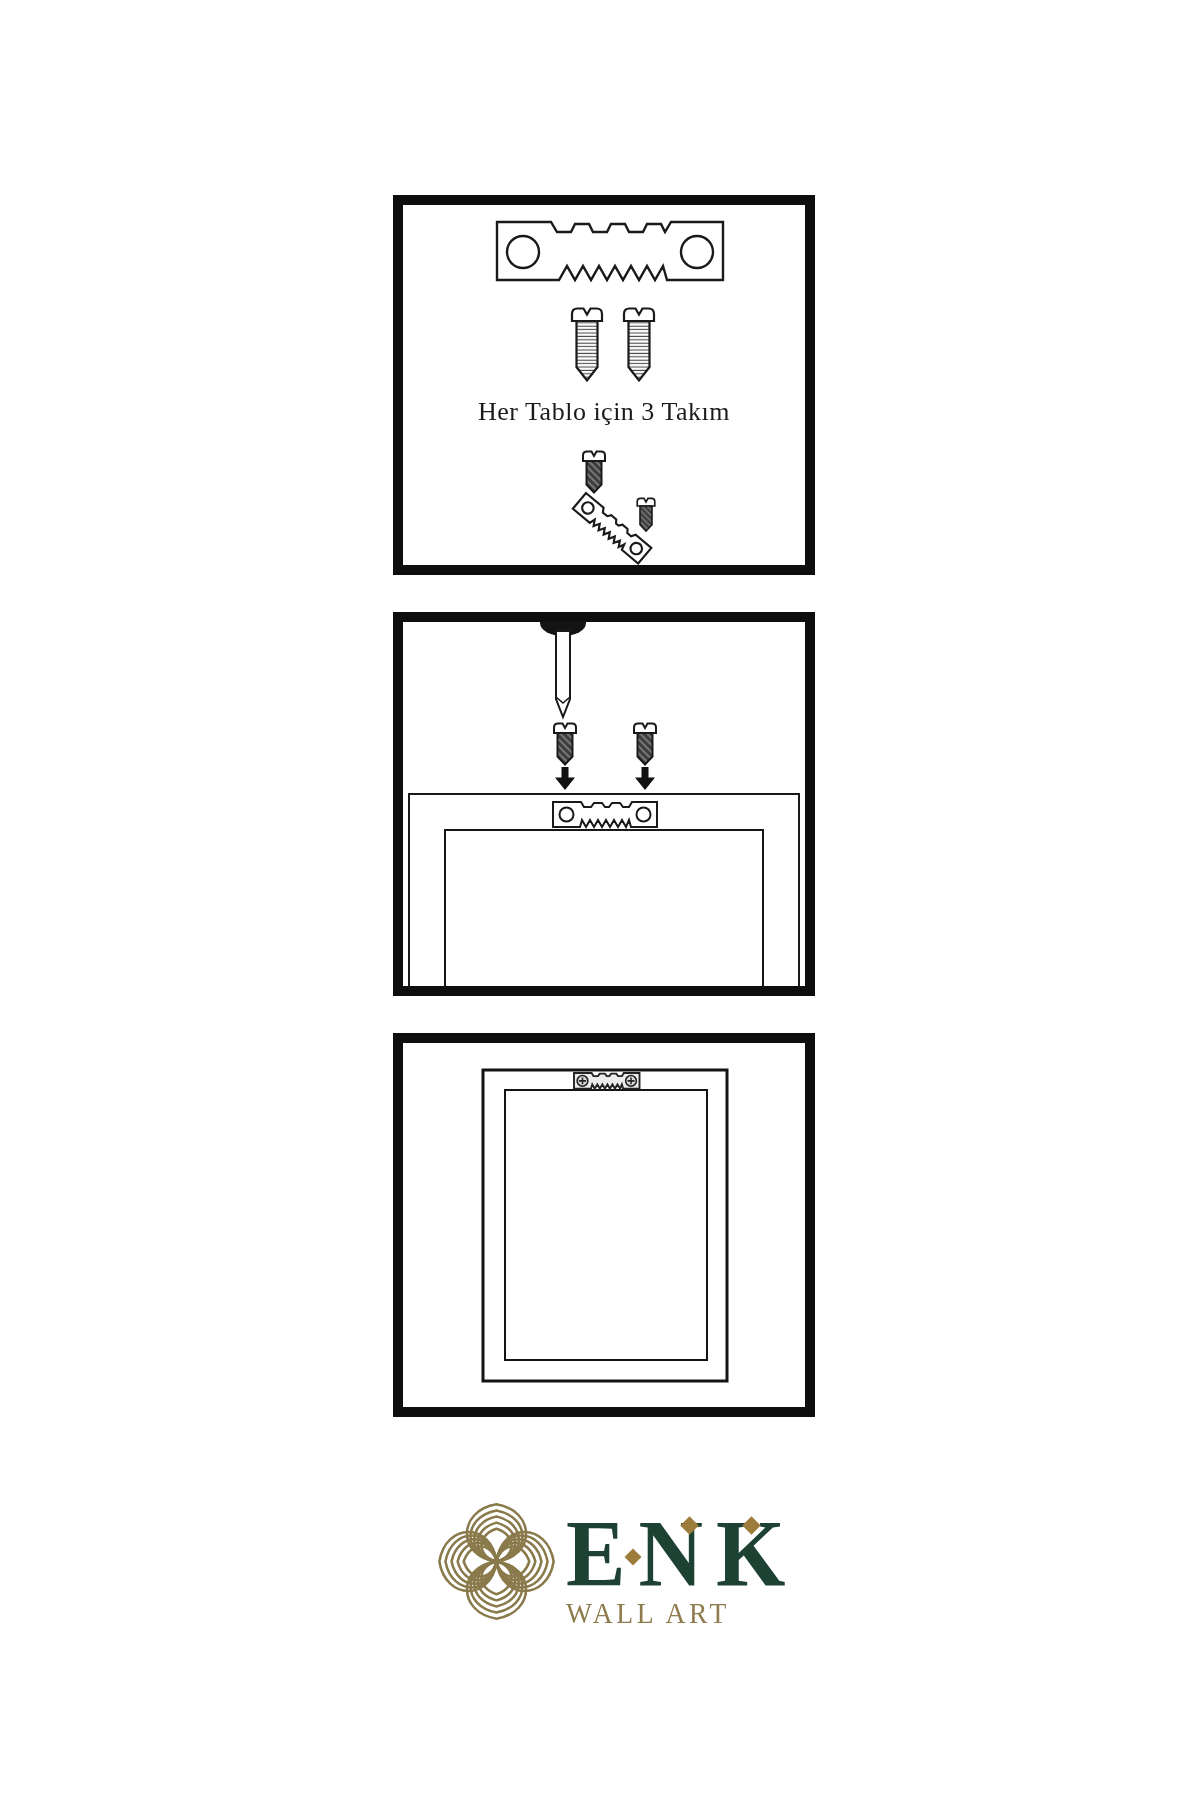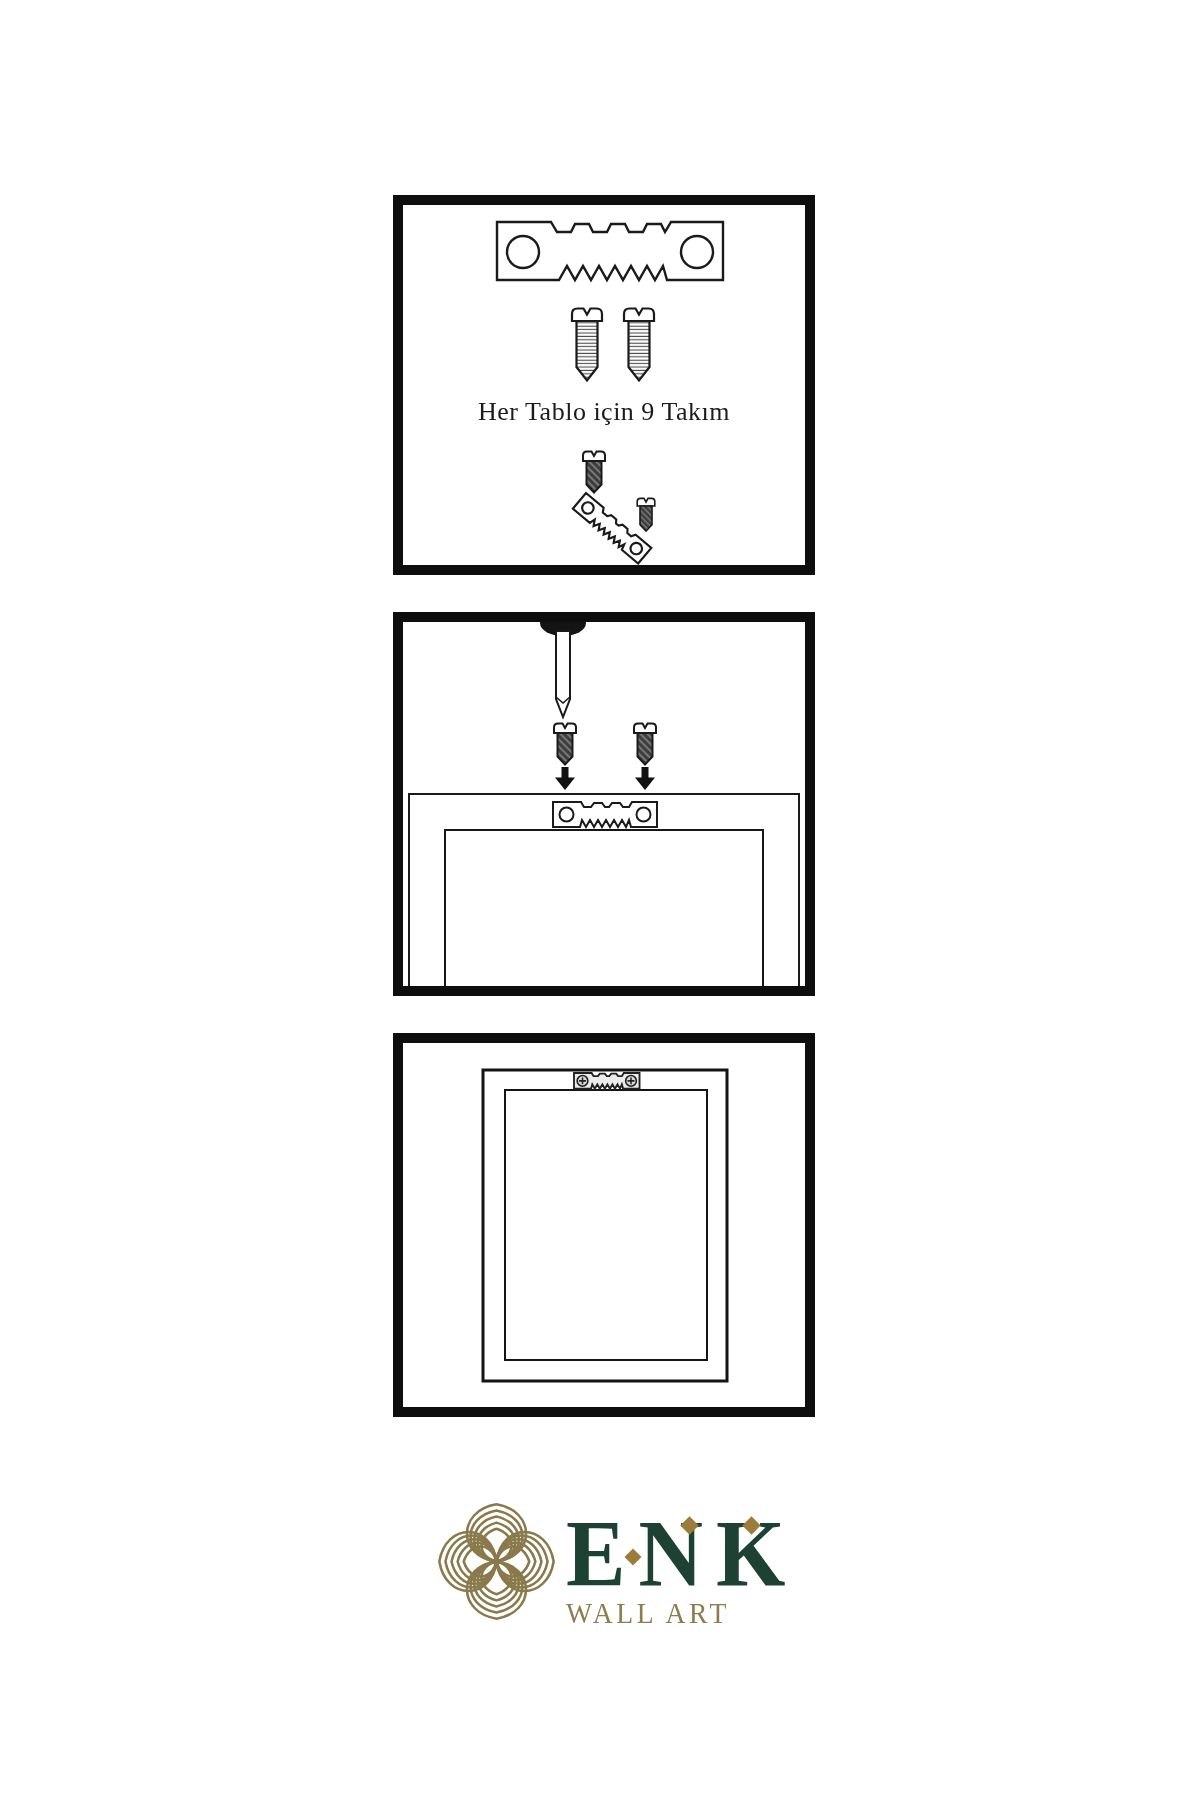--- a/index.html
+++ b/index.html
@@ -77,21 +77,21 @@
     <use href="#screwL" transform="translate(236,103)"></use>
     <g>
       <g transform="translate(183,288) rotate(40) scale(0.82)">
         <use href="#hsp" fill="#ffffff" stroke="#1a1a1a" stroke-width="2.6"></use>
         <use href="#hsc" fill="#ffffff" stroke="#1a1a1a" stroke-width="2.6"></use>
       </g>
       <use href="#screwD" transform="translate(191,246)"></use>
       <use href="#screwD" transform="translate(243,293) scale(0.8)"></use>
     </g>
   </svg>
-  <div class="caption">Her Tablo için 9 Takım</div>
+  <div class="caption">Her Tablo için 3 Takım</div>
 </div>
 
 <div class="panel" id="panel2">
   <svg width="402" height="364" viewBox="0 0 402 364">
     <g>
       <rect x="6" y="172" width="390" height="240" fill="#ffffff" stroke="#1a1a1a" stroke-width="2"></rect>
       <rect x="42" y="208" width="318" height="210" fill="#ffffff" stroke="#161616" stroke-width="2"></rect>
     </g>
     <g transform="translate(150,180)">
       <use href="#hsp" fill="#ffffff" stroke="#1a1a1a" stroke-width="2"></use>

